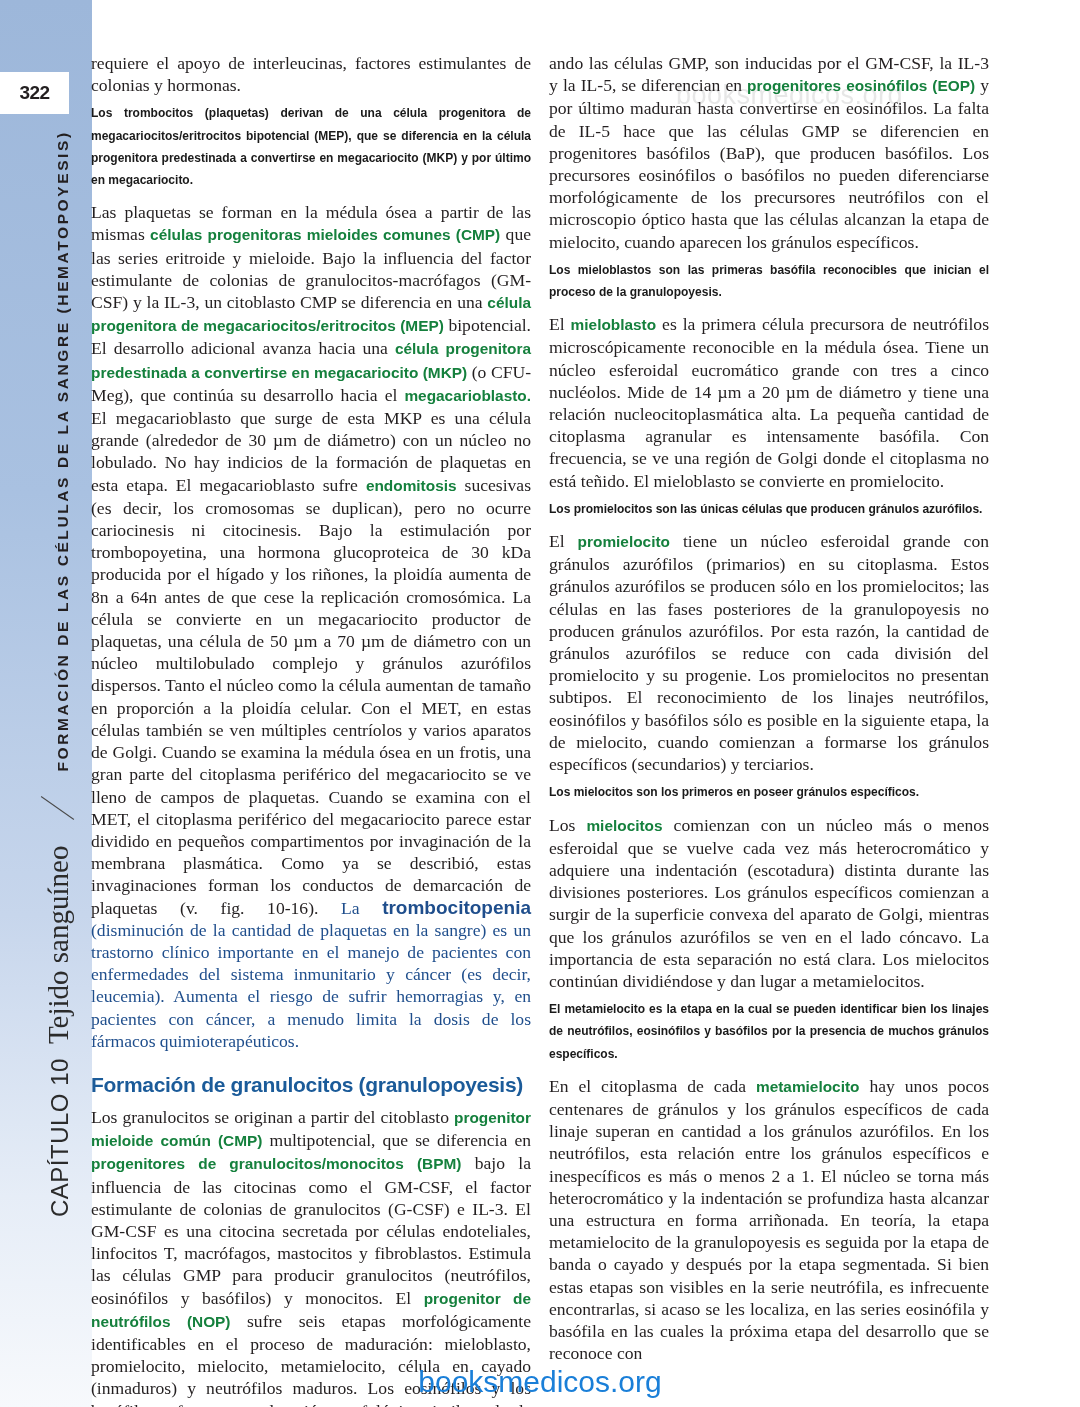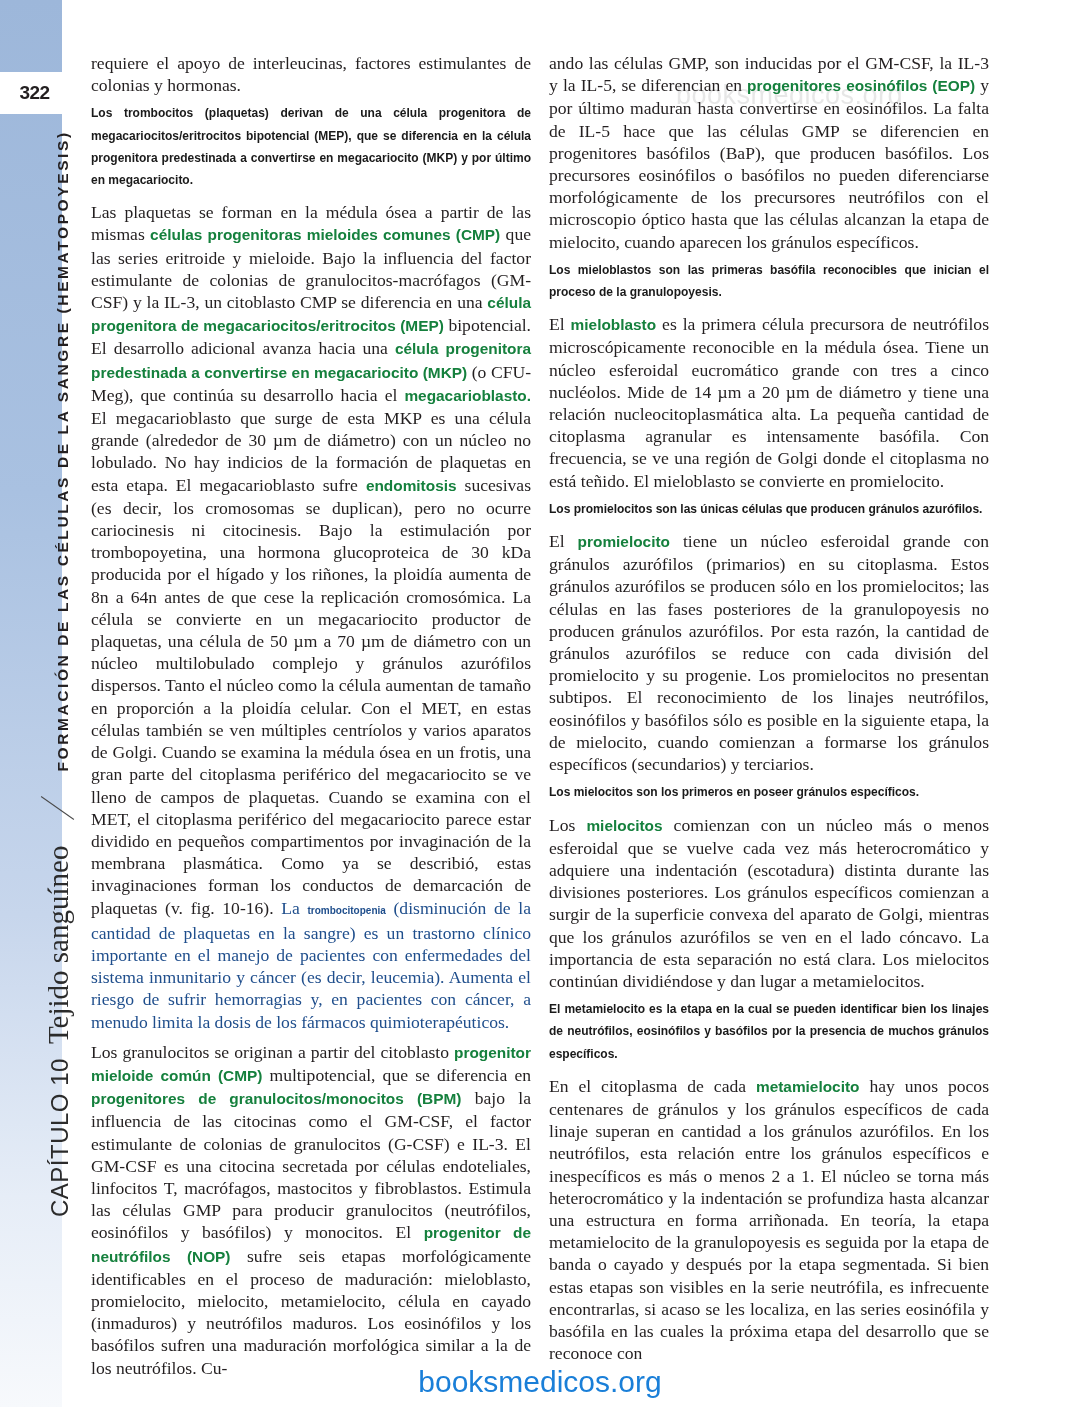--- a/index.html
+++ b/index.html
@@ -2,21 +2,21 @@
 <html><head>
 <meta charset="utf-8">
 <style>
   html, body { margin: 0; padding: 0; }
   body {
     width: 1080px; height: 1407px; position: relative; overflow: hidden;
     background: #ffffff; color: #231f20;
     font-family: "Liberation Serif", "DejaVu Serif", serif;
   }
   .sidebar {
-    position: absolute; left: 0; top: 0; width: 62px; height: 1407px;
+    position: absolute; left: 0; top: 0; width: 92px; height: 1407px;
     background: linear-gradient(to bottom, #9db7da 0%, #a9c1e1 35%, #c7d6ec 65%, #e6edf7 85%, #f7f9fc 100%);
   }
   .page-num-box {
     position: absolute; left: 0; top: 72px; width: 69px; height: 42px;
     background: #ffffff; display: flex; align-items: center; justify-content: center;
   }
   .page-num {
     font-family: "Liberation Sans", "DejaVu Sans", sans-serif; font-weight: bold;
     font-size: 19px; color: #231f20; letter-spacing: -0.5px;
   }
@@ -52,21 +52,21 @@
     margin: 0 0 10px 0; font-family: "Liberation Sans", "DejaVu Sans", sans-serif;
     font-weight: bold; font-size: 12px; line-height: 22.2px; text-align: justify; color: #1a1a1a;
   }
   .term {
     font-family: "Liberation Sans", "DejaVu Sans", sans-serif; font-weight: bold;
     color: #15803d; font-size: 15.4px;
   }
   .clinical { color: #1f4e8c; }
   .clinical .term-blue {
     font-family: "Liberation Sans", "DejaVu Sans", sans-serif; font-weight: bold;
-    color: #1f4e8c; font-size: 10px;
+    color: #1f4e8c; font-size: 19px;
   }
   h2.section-heading {
     margin: 20px 0 2px 0; font-family: "Liberation Sans", "DejaVu Sans", sans-serif;
     font-weight: bold; font-size: 21px; color: #1b5b99; letter-spacing: -0.3px;
     line-height: 26px;
   }
   .watermark-bottom {
     position: absolute; left: 0; width: 1080px; top: 1365px; text-align: center;
     font-family: "Liberation Sans", "DejaVu Sans", sans-serif; font-size: 30px;
     color: #1a7fd8;
@@ -91,20 +91,21 @@
     <span class="rh-section">FORMACIÓN DE LAS CÉLULAS DE LA SANGRE (HEMATOPOYESIS)</span>
   </div>
 </div>
 
 <div class="watermark-faint">booksmedicos.org</div>
 
 <div class="col col-left">
   <p class="body">requiere el apoyo de interleucinas, factores estimulantes de colonias y hormonas.</p>
   <p class="lead">Los trombocitos (plaquetas) derivan de una célula progenitora de megacariocitos/eritrocitos bipotencial (MEP), que se diferencia en la célula progenitora predestinada a convertirse en megacariocito (MKP) y por último en megacariocito.</p>
   <p class="body"><span>Las plaquetas se forman en la médula ósea a partir de las mismas </span><span class="term">células progenitoras mieloides comunes (CMP)</span><span> que las series eritroide y mieloide. Bajo la influencia del factor estimulante de colonias de granulocitos-macrófagos (GM-CSF) y la IL-3, un citoblasto CMP se diferencia en una </span><span class="term">célula progenitora de megacariocitos/eritrocitos (MEP)</span><span> bipotencial. El desarrollo adicional avanza hacia una </span><span class="term">célula progenitora predestinada a convertirse en megacariocito (MKP)</span><span> (o CFU-Meg), que continúa su desarrollo hacia el </span><span class="term">megacarioblasto.</span><span> El megacarioblasto que surge de esta MKP es una célula grande (alrededor de 30 µm de diámetro) con un núcleo no lobulado. No hay indicios de la formación de plaquetas en esta etapa. El megacarioblasto sufre </span><span class="term">endomitosis</span><span> sucesivas (es decir, los cromosomas se duplican), pero no ocurre cariocinesis ni citocinesis. Bajo la estimulación por trombopoyetina, una hormona glucoproteica de 30 kDa producida por el hígado y los riñones, la ploidía aumenta de 8n a 64n antes de que cese la replicación cromosómica. La célula se convierte en un megacariocito productor de plaquetas, una célula de 50 µm a 70 µm de diámetro con un núcleo multilobulado complejo y gránulos azurófilos dispersos. Tanto el núcleo como la célula aumentan de tamaño en proporción a la ploidía celular. Con el MET, en estas células también se ven múltiples centríolos y varios aparatos de Golgi.</span> <span>Cuando se examina la médula ósea en un frotis, una gran parte del citoplasma periférico del megacariocito se ve lleno de campos de plaquetas. Cuando se examina con el MET, el citoplasma periférico del megacariocito parece estar dividido en pequeños compartimentos por invaginación de la membrana plasmática. Como ya se describió, estas invaginaciones forman los conductos de demarcación de plaquetas (v. fig. 10-16). </span><span class="clinical"><span>La </span><span class="term-blue">trombocitopenia</span><span> (disminución de la cantidad de plaquetas en la sangre) es un trastorno clínico importante en el manejo de pacientes con enfermedades del sistema inmunitario y cáncer (es decir, leucemia). Aumenta el riesgo de sufrir hemorragias y, en pacientes con cáncer, a menudo limita la dosis de los fármacos quimioterapéuticos.</span></span></p>
+  <h2 class="section-heading">Formación de granulocitos (granulopoyesis)</h2>
   <p class="body"><span>Los granulocitos se originan a partir del citoblasto </span><span class="term">progenitor mieloide común (CMP)</span><span> multipotencial, que se diferencia en </span><span class="term">progenitores de granulocitos/monocitos (BPM)</span><span> bajo la influencia de las citocinas como el GM-CSF, el factor estimulante de colonias de granulocitos (G-CSF) e IL-3. El GM-CSF es una citocina secretada por células endoteliales, linfocitos T, macrófagos, mastocitos y fibroblastos. Estimula las células GMP para producir granulocitos (neutrófilos, eosinófilos y basófilos) y monocitos. El </span><span class="term">progenitor de neutrófilos (NOP)</span><span> sufre seis etapas morfológicamente identificables en el proceso de maduración: mieloblasto, promielocito, mielocito, metamielocito, célula en cayado (inmaduros) y neutrófilos maduros. Los eosinófilos y los basófilos sufren una maduración morfológica similar a la de los neutrófilos. Cu-</span></p>
 </div>
 
 <div class="col col-right">
   <p class="body"><span>ando las células GMP, son inducidas por el GM-CSF, la IL-3 y la IL-5, se diferencian en </span><span class="term">progenitores eosinófilos (EOP)</span><span> y por último maduran hasta convertirse en eosinófilos. La falta de IL-5 hace que las células GMP se diferencien en progenitores basófilos (BaP), que producen basófilos. Los precursores eosinófilos o basófilos no pueden diferenciarse morfológicamente de los precursores neutrófilos con el microscopio óptico hasta que las células alcanzan la etapa de mielocito, cuando aparecen los gránulos específicos.</span></p>
   <p class="lead">Los mieloblastos son las primeras basófila reconocibles que inician el proceso de la granulopoyesis.</p>
   <p class="body"><span>El </span><span class="term">mieloblasto</span><span> es la primera célula precursora de neutrófilos microscópicamente reconocible en la médula ósea. Tiene un núcleo esferoidal eucromático grande con tres a cinco nucléolos. Mide de 14 µm a 20 µm de diámetro y tiene una relación nucleocitoplasmática alta. La pequeña cantidad de citoplasma agranular es intensamente basófila. Con frecuencia, se ve una región de Golgi donde el citoplasma no está teñido. El mieloblasto se convierte en promielocito.</span></p>
   <p class="lead">Los promielocitos son las únicas células que producen gránulos azurófilos.</p>
   <p class="body"><span>El </span><span class="term">promielocito</span><span> tiene un núcleo esferoidal grande con gránulos azurófilos (primarios) en su citoplasma. Estos gránulos azurófilos se producen sólo en los promielocitos; las células en las fases posteriores de la granulopoyesis no producen gránulos azurófilos. Por esta razón, la cantidad de gránulos azurófilos se reduce con cada división del promielocito y su progenie. Los promielocitos no presentan subtipos. El reconocimiento de los linajes neutrófilos, eosinófilos y basófilos sólo es posible en la siguiente etapa, la de mielocito, cuando comienzan a formarse los gránulos específicos (secundarios) y terciarios.</span></p>
   <p class="lead">Los mielocitos son los primeros en poseer gránulos específicos.</p>

